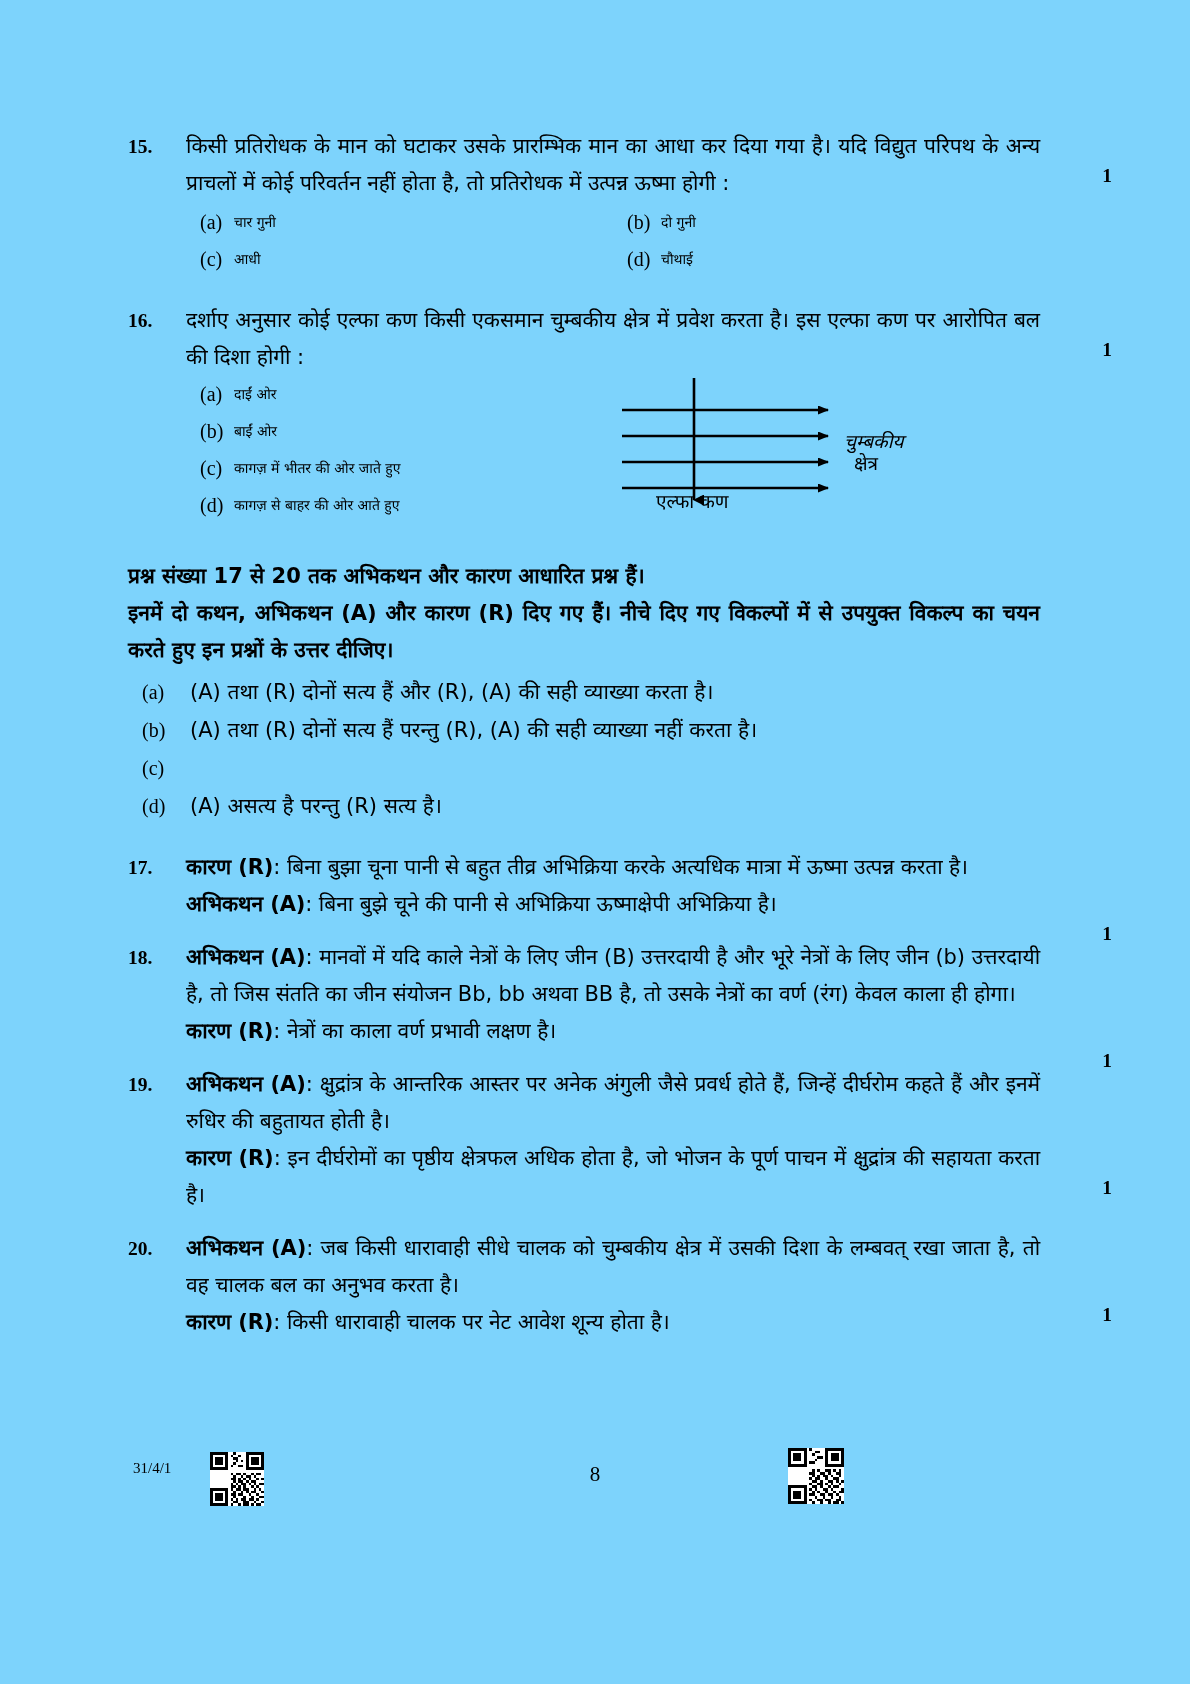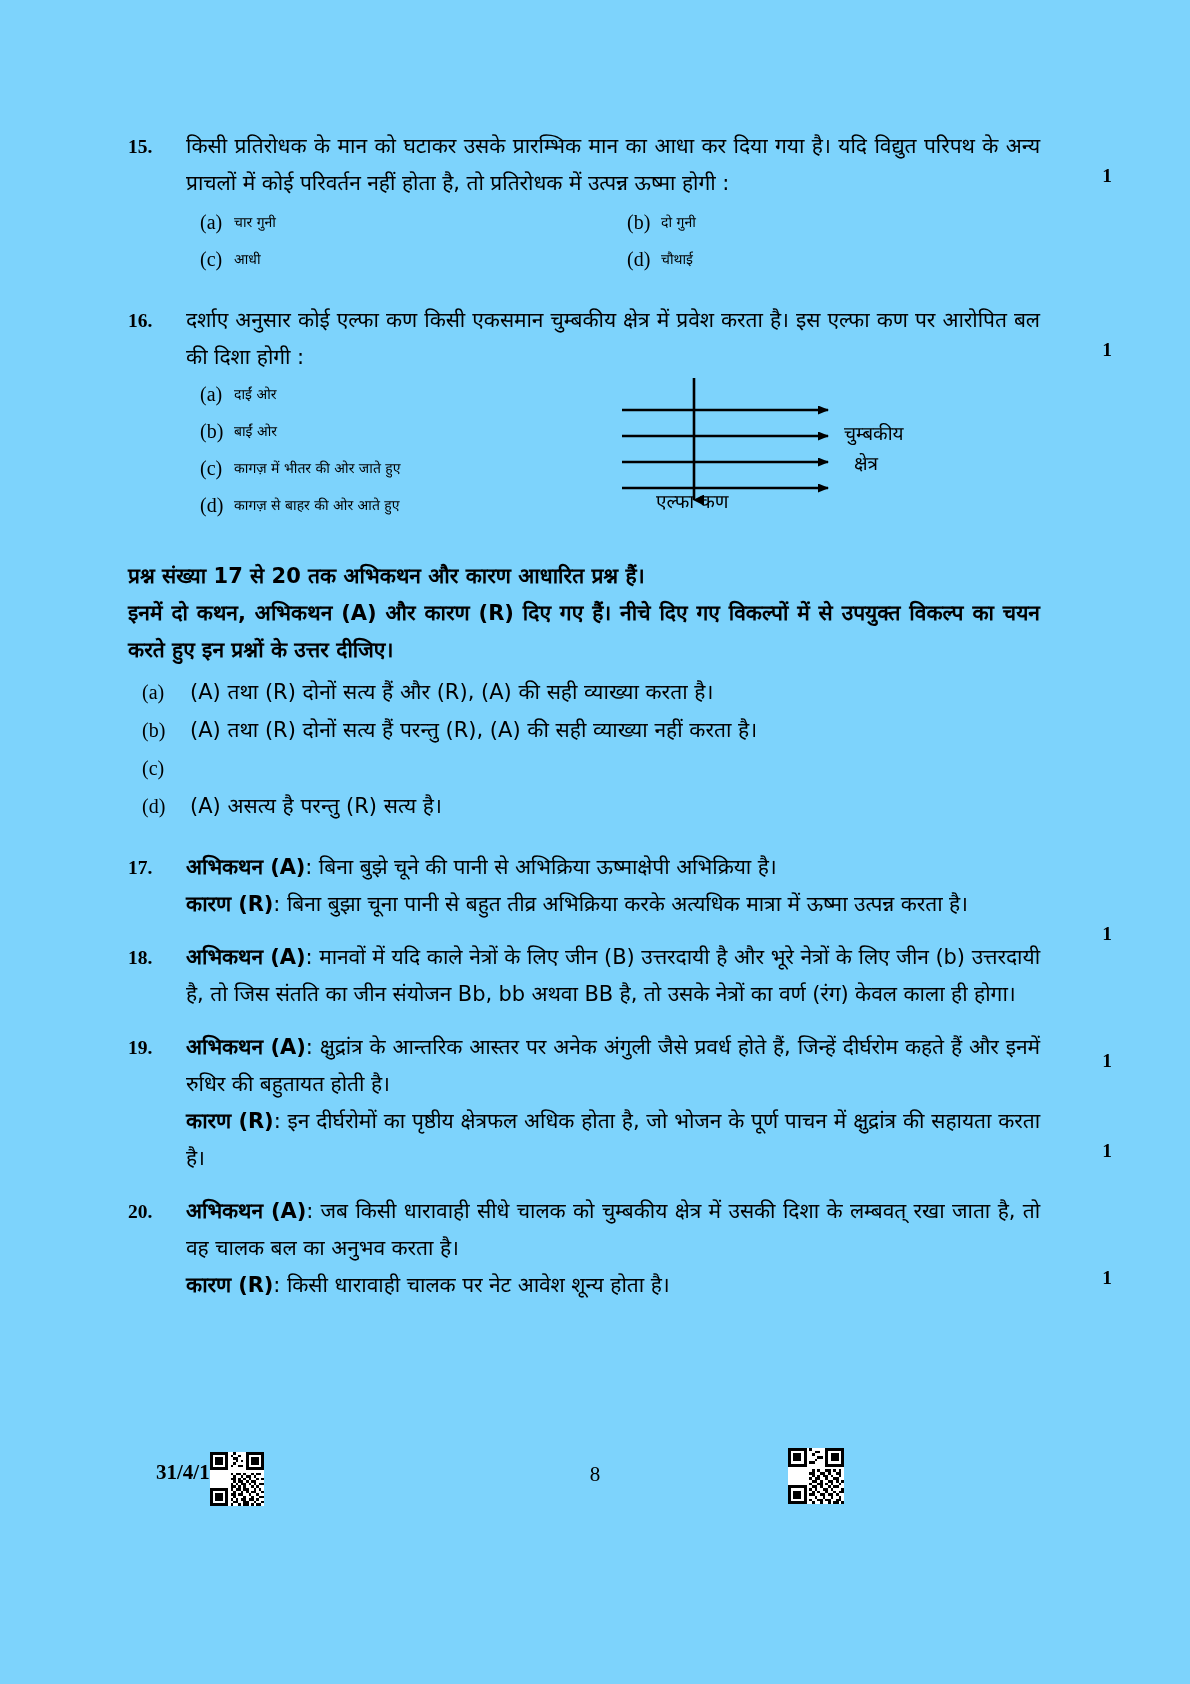--- a/index.html
+++ b/index.html
@@ -110,21 +110,21 @@
     width: 100%;
     height: 170px;
   }
   .diag-label {
     position: absolute;
     font-size: 19px;
     font-family: "DejaVu Sans", "Liberation Sans", sans-serif;
     font-weight: 500;
     white-space: nowrap;
   }
-  .field-label-1 { left: 228px; top: 48px; }
+  .field-label-1 { left: 228px; top: 56px; font-style: italic; }
   .field-label-2 { left: 238px; top: 78px; }
   .particle-label { left: 40px; top: 116px; }
 
   
   .instr {
     font-size: 21px;
     line-height: 37px;
     font-weight: bold;
     font-family: "DejaVu Sans", "Liberation Sans", sans-serif;
     text-align: justify;
@@ -161,25 +161,24 @@
   
   .footer {
     position: absolute;
     left: 128px;
     right: 128px;
     top: 1448px;
     height: 60px;
   }
   .footer-code {
     position: absolute;
-    left: 28px;
+    left: 5px;
     top: 12px;
-    font-size: 21px;
+    font-size: 15px;
     font-family: "Liberation Serif", serif;
-    font-weight: bold;
   }
   .qr-left {
     position: absolute;
     left: 82px;
     top: 4px;
   }
   .qr-right {
     position: absolute;
     left: 660px;
     top: 0px;
@@ -307,37 +306,40 @@
         </div>
       </div>
     </div>
 
     <div class="sp-med"></div>
 
     <div class="q-row">
       <div class="q-num">17.</div>
       <div class="q-body">
         <div class="marks" style="top:74px;">1</div>
+        <div class="para">
+          <span class="lead">कारण (R)</span><span>: बिना बुझा चूना पानी से बहुत तीव्र अभिक्रिया करके अत्यधिक मात्रा में ऊष्मा उत्पन्न करता है।</span>
+        </div>
         <div class="para nojust">
           <span class="lead">अभिकथन (A)</span><span>: बिना बुझे चूने की पानी से अभिक्रिया ऊष्माक्षेपी अभिक्रिया है।</span>
-        </div>
-        <div class="para">
-          <span class="lead">कारण (R)</span><span>: बिना बुझा चूना पानी से बहुत तीव्र अभिक्रिया करके अत्यधिक मात्रा में ऊष्मा उत्पन्न करता है।</span>
         </div>
       </div>
     </div>
 
     <div class="sp-small"></div>
 
     <div class="q-row">
       <div class="q-num">18.</div>
       <div class="q-body">
         <div class="marks" style="top:111px;">1</div>
         <div class="para">
           <span class="lead">अभिकथन (A)</span><span>: मानवों में यदि काले नेत्रों के लिए जीन (B) उत्तरदायी है और भूरे नेत्रों के लिए जीन (b) उत्तरदायी है, तो जिस संतति का जीन संयोजन Bb, bb अथवा BB है, तो उसके नेत्रों का वर्ण (रंग) केवल काला ही होगा।</span>
+        </div>
+        <div class="para nojust">
+          <span class="lead">कारण (R)</span><span>: नेत्रों का काला वर्ण प्रभावी लक्षण है।</span>
         </div>
       </div>
     </div>
 
     <div class="sp-small"></div>
 
     <div class="q-row">
       <div class="q-num">19.</div>
       <div class="q-body">
         <div class="marks" style="top:111px;">1</div>

